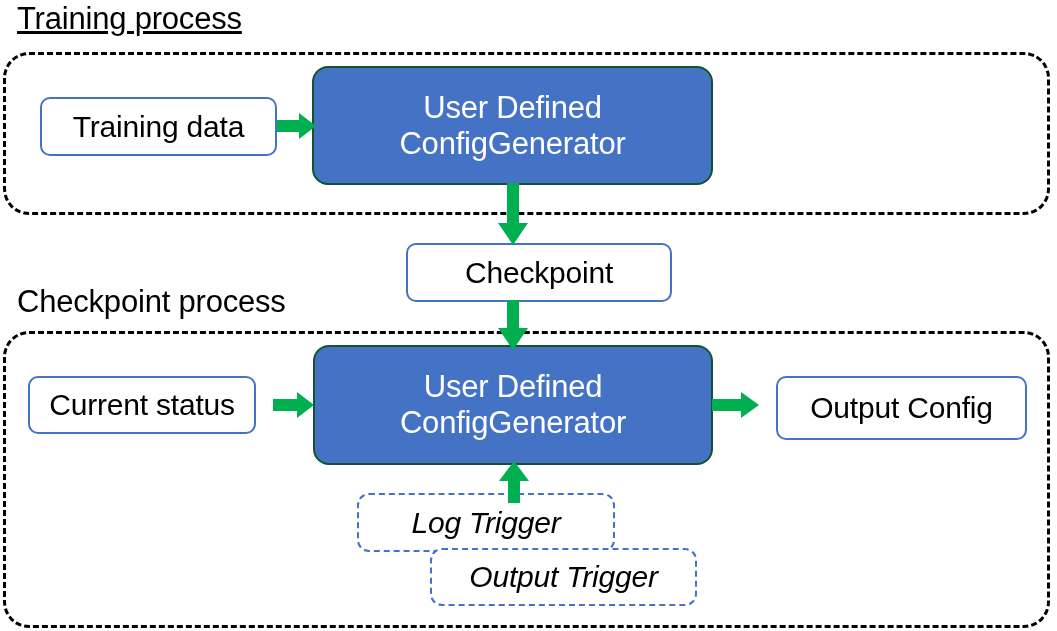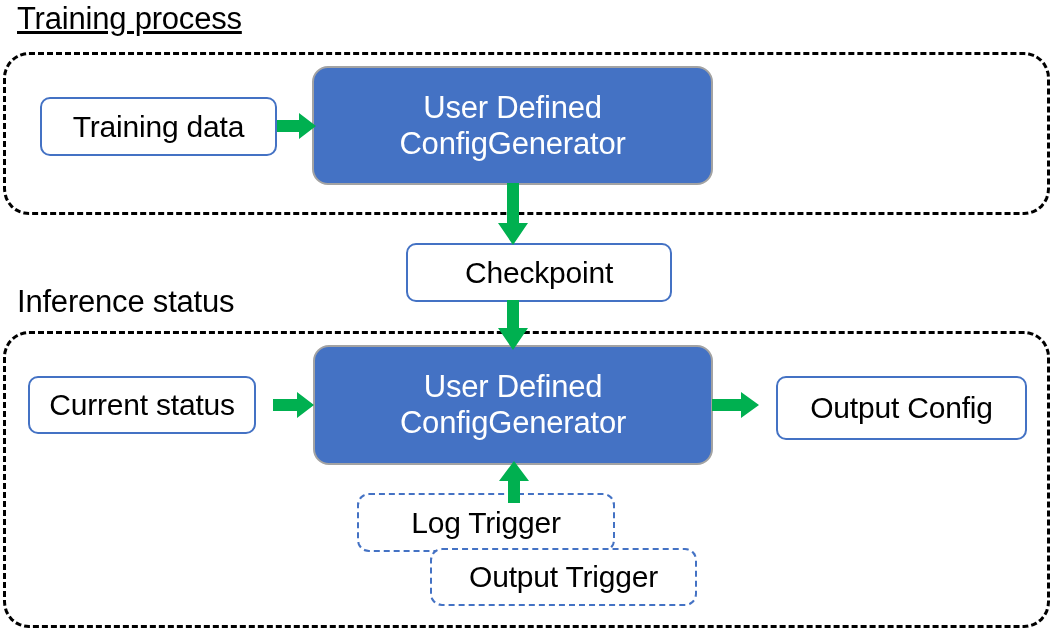--- a/index.html
+++ b/index.html
@@ -44,36 +44,37 @@
   .box-white {
     background: #ffffff;
     border: 2px solid #4472C4;
     color: #000000;
     font-size: 30px;
     line-height: 1.06;
     letter-spacing: -0.2px;
   }
   .box-blue {
     background: #4472C4;
-    border: 2px solid #a3a3a3;
+    border: 2px solid #14532d;
     color: #ffffff;
     font-size: 31px;
     line-height: 1.16;
     border-radius: 16px;
     letter-spacing: -0.2px;
     z-index: 3;
   }
   .box-dashed-blue {
     background: #ffffff;
     border: 2px dashed #4472C4;
     color: #000000;
     font-size: 30px;
     line-height: 1.06;
     border-radius: 12px;
     letter-spacing: -0.2px;
+    font-style: italic;
   }
   .arrow {
     position: absolute;
     z-index: 5;
   }
   .arrow svg {
     display: block;
     overflow: visible;
   }
   .z-top { z-index: 6; }
@@ -107,21 +108,21 @@
   </div>
 
   <div class="box box-white" style="left:406px; top:243px; width:266px; height:59px;">Checkpoint</div>
 
   <div class="arrow z-top" style="left:495px; top:300px; width:36px; height:52px;">
     <svg width="36" height="52" viewBox="0 0 36 52">
       <path d="M12,0 L24,0 L24,28 L33,28 L18,50 L3,28 L12,28 Z" fill="#00B050"></path>
     </svg>
   </div>
 
-  <div class="group-label" style="left:17px; top:286px;">Inference status</div>
+  <div class="group-label" style="left:17px; top:286px;">Checkpoint process</div>
 
   <div class="dashed-container" style="left:3px; top:331px; width:1047px; height:297px;"></div>
 
   <div class="box box-white" style="left:28px; top:376px; width:228px; height:58px;">Current status</div>
 
   <div class="arrow" style="left:273px; top:389px; width:42px; height:32px;">
     <svg width="42" height="32" viewBox="0 0 42 32">
       <path d="M0,10 L24,10 L24,3 L41,16 L24,29 L24,22 L0,22 Z" fill="#00B050"></path>
     </svg>
   </div>

